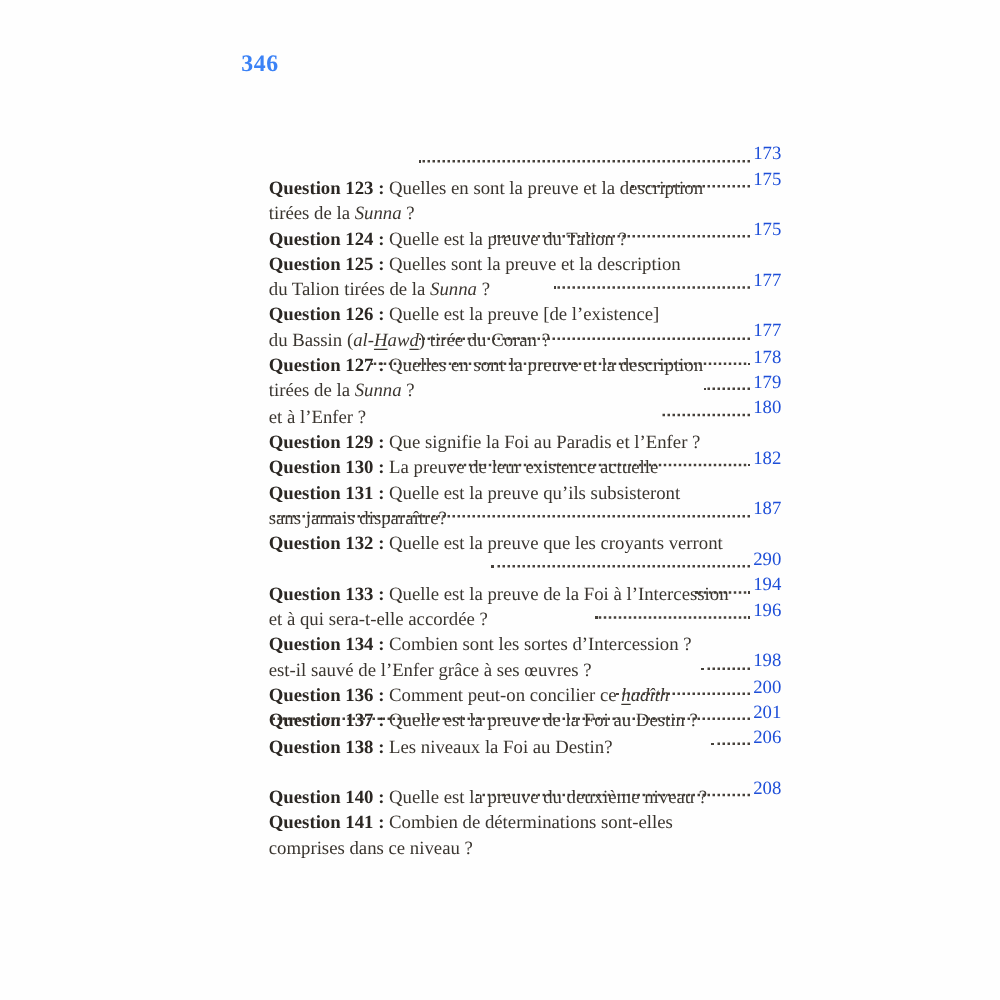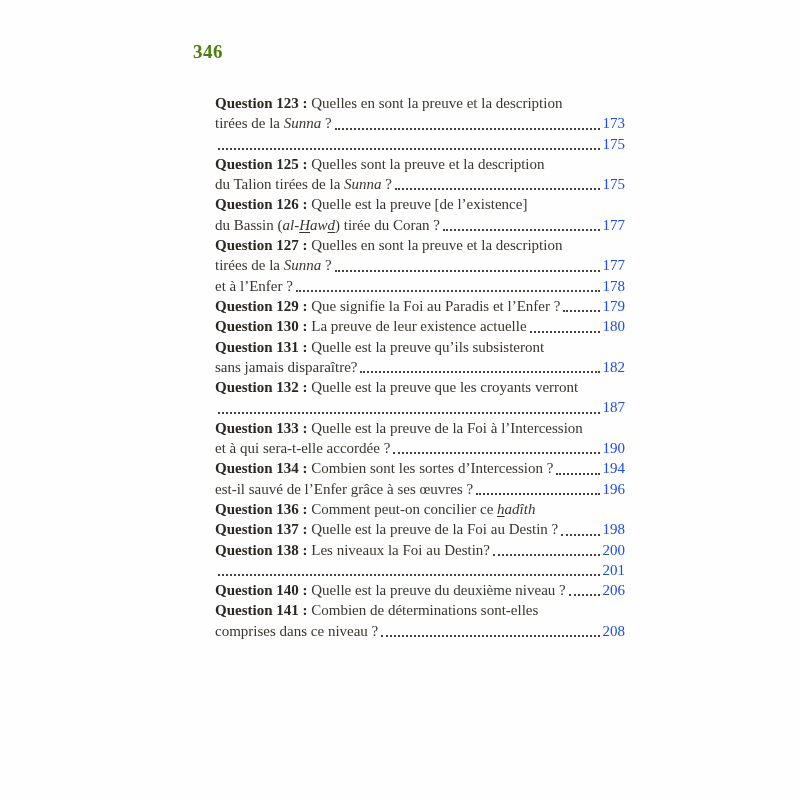--- a/index.html
+++ b/index.html
@@ -15,39 +15,40 @@
     font-family: "Liberation Serif", "DejaVu Serif", serif;
     color: #3a352f;
     overflow: hidden;
   }
   .folio {
     position: absolute;
     left: 193px;
     top: 41px;
     font-size: 19px;
     font-weight: 700;
-    color: #4d7c0f;
+    color: #3b82f6;
     letter-spacing: 0.5px;
   }
   .toc {
     position: absolute;
     left: 215px;
     top: 93px;
     width: 410px;
     font-size: 15px;
   }
   .line {
     display: flex;
     height: 20.3px;
     line-height: 20.3px;
     overflow: visible;
   }
   .text {
     flex: 0 0 auto;
     white-space: pre;
+    margin-top: 48px;
   }
   .seg { }
   .seg.b { font-weight: 700; color: #2b2723; }
   .seg.i { font-style: italic; }
   .seg.iu {
     font-style: italic;
     text-decoration: underline;
     text-decoration-thickness: 1px;
     text-underline-offset: 2px;
   }
@@ -81,20 +82,21 @@
           <span class="text"><span class="seg b">Question 123 :</span><span class="seg"> Quelles en sont la preuve et la description</span></span>
         </div>
         <div class="line">
           <span class="text"><span class="seg">tirées de la </span><span class="seg i">Sunna</span><span class="seg"> ?</span></span>
           <span class="leader"></span>
           <span class="pagenum">173</span>
         </div>
       </div>
       <div class="entry">
         <div class="line">
+          <span class="text"><span class="seg b">Question 124 :</span><span class="seg"> Quelle est la preuve du Talion ?</span></span>
           <span class="leader"></span>
           <span class="pagenum">175</span>
         </div>
       </div>
       <div class="entry">
         <div class="line">
           <span class="text"><span class="seg b">Question 125 :</span><span class="seg"> Quelles sont la preuve et la description</span></span>
         </div>
         <div class="line">
           <span class="text"><span class="seg">du Talion tirées de la </span><span class="seg i">Sunna</span><span class="seg"> ?</span></span>
@@ -162,21 +164,21 @@
           <span class="pagenum">187</span>
         </div>
       </div>
       <div class="entry">
         <div class="line">
           <span class="text"><span class="seg b">Question 133 :</span><span class="seg"> Quelle est la preuve de la Foi à l’Intercession</span></span>
         </div>
         <div class="line">
           <span class="text"><span class="seg">et à qui sera-t-elle accordée ?</span></span>
           <span class="leader"></span>
-          <span class="pagenum">190</span>
+          <span class="pagenum">290</span>
         </div>
       </div>
       <div class="entry">
         <div class="line">
           <span class="text"><span class="seg b">Question 134 :</span><span class="seg"> Combien sont les sortes d’Intercession ?</span></span>
           <span class="leader"></span>
           <span class="pagenum">194</span>
         </div>
       </div>
       <div class="entry">

